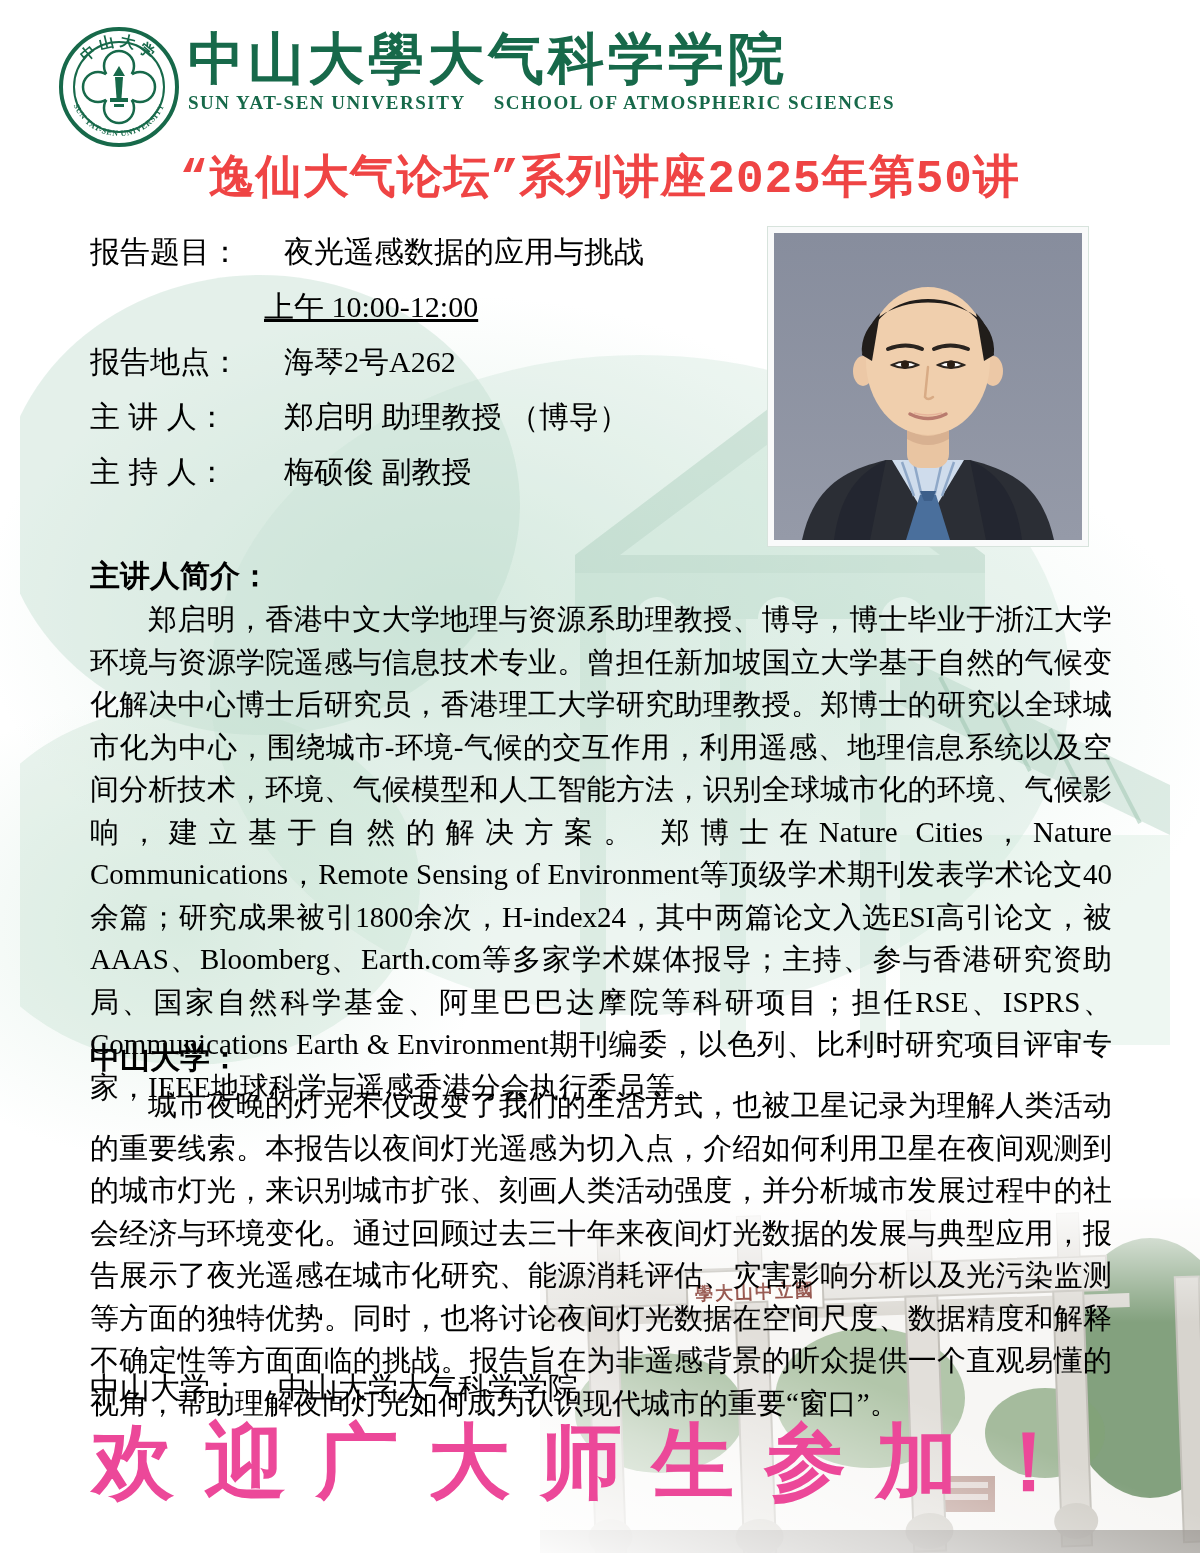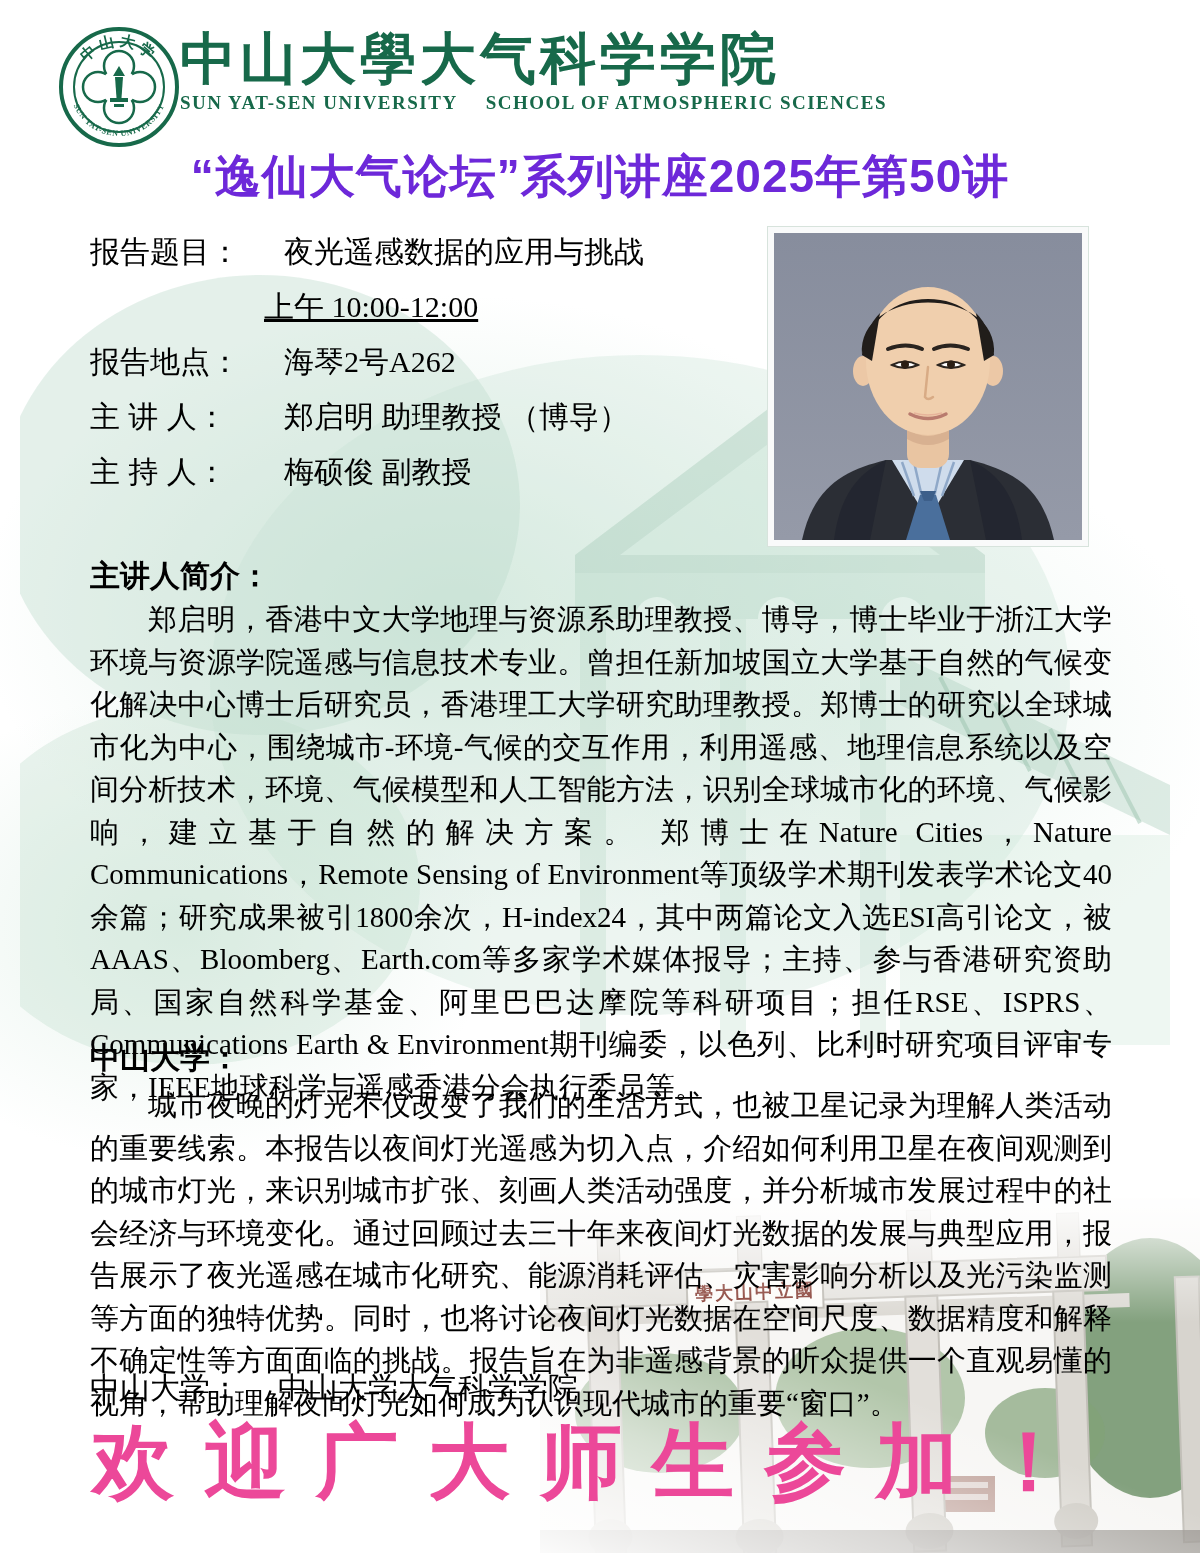--- a/index.html
+++ b/index.html
@@ -15,37 +15,37 @@
     background:
       radial-gradient(55% 42% at 38% 45%, rgba(198,227,211,.55), rgba(255,255,255,0) 72%),
       radial-gradient(40% 35% at 72% 55%, rgba(210,234,221,.40), rgba(255,255,255,0) 75%),
       radial-gradient(35% 30% at 15% 75%, rgba(203,229,214,.45), rgba(255,255,255,0) 75%);
   }
   .bg-building{ position:absolute; left:20px; top:185px; z-index:0; }
   .bg-gate{ position:absolute; left:540px; top:1198px; z-index:1; }
   
   .header{ position:absolute; left:58px; top:26px; width:1090px; height:120px; z-index:2; display:flex; align-items:flex-start; }
   .logo{ width:122px; height:122px; flex:0 0 aupx; }
-  .school-names{ padding-top:4px; }
+  .school-names{ margin-left:8px; padding-top:4px; }
   .school-cn{
     font-family:"Liberation Serif","DejaVu Serif",serif;
     font-size:56px; font-weight:700; color:#17694a; letter-spacing:4px; line-height:1.05;
     white-space:nowrap;
   }
   .school-en{
     margin-top:3px; display:flex; gap:28px;
     font-family:"Liberation Serif","DejaVu Serif",serif;
     font-size:19px; font-weight:700; color:#17694a; letter-spacing:1.5px; white-space:nowrap;
   }
   
   .lecture-title{
     position:absolute; left:0; top:146px; width:1200px; z-index:2;
     text-align:center;
-    font-family:Liberation Sans, sans-serif;
-    font-weight:900; font-size:46px; letter-spacing:1px; color:#6d28d9;
+    font-family:Liberation Mono, monospace;
+    font-weight:900; font-size:46px; letter-spacing:1px; color:#ef4444;
   }
   
   .details{ position:absolute; left:90px; top:230px; z-index:2; }
   .detail-row{ height:55px; display:flex; align-items:flex-start; white-space:nowrap; }
   .detail-label{
     display:inline-block; min-width:170px;
     font-family:"Liberation Sans","DejaVu Sans",sans-serif;
     font-weight:400; font-size:30px; line-height:44px;
   }
   .detail-value{ font-size:30px; line-height:44px;margin-left:24px; }

